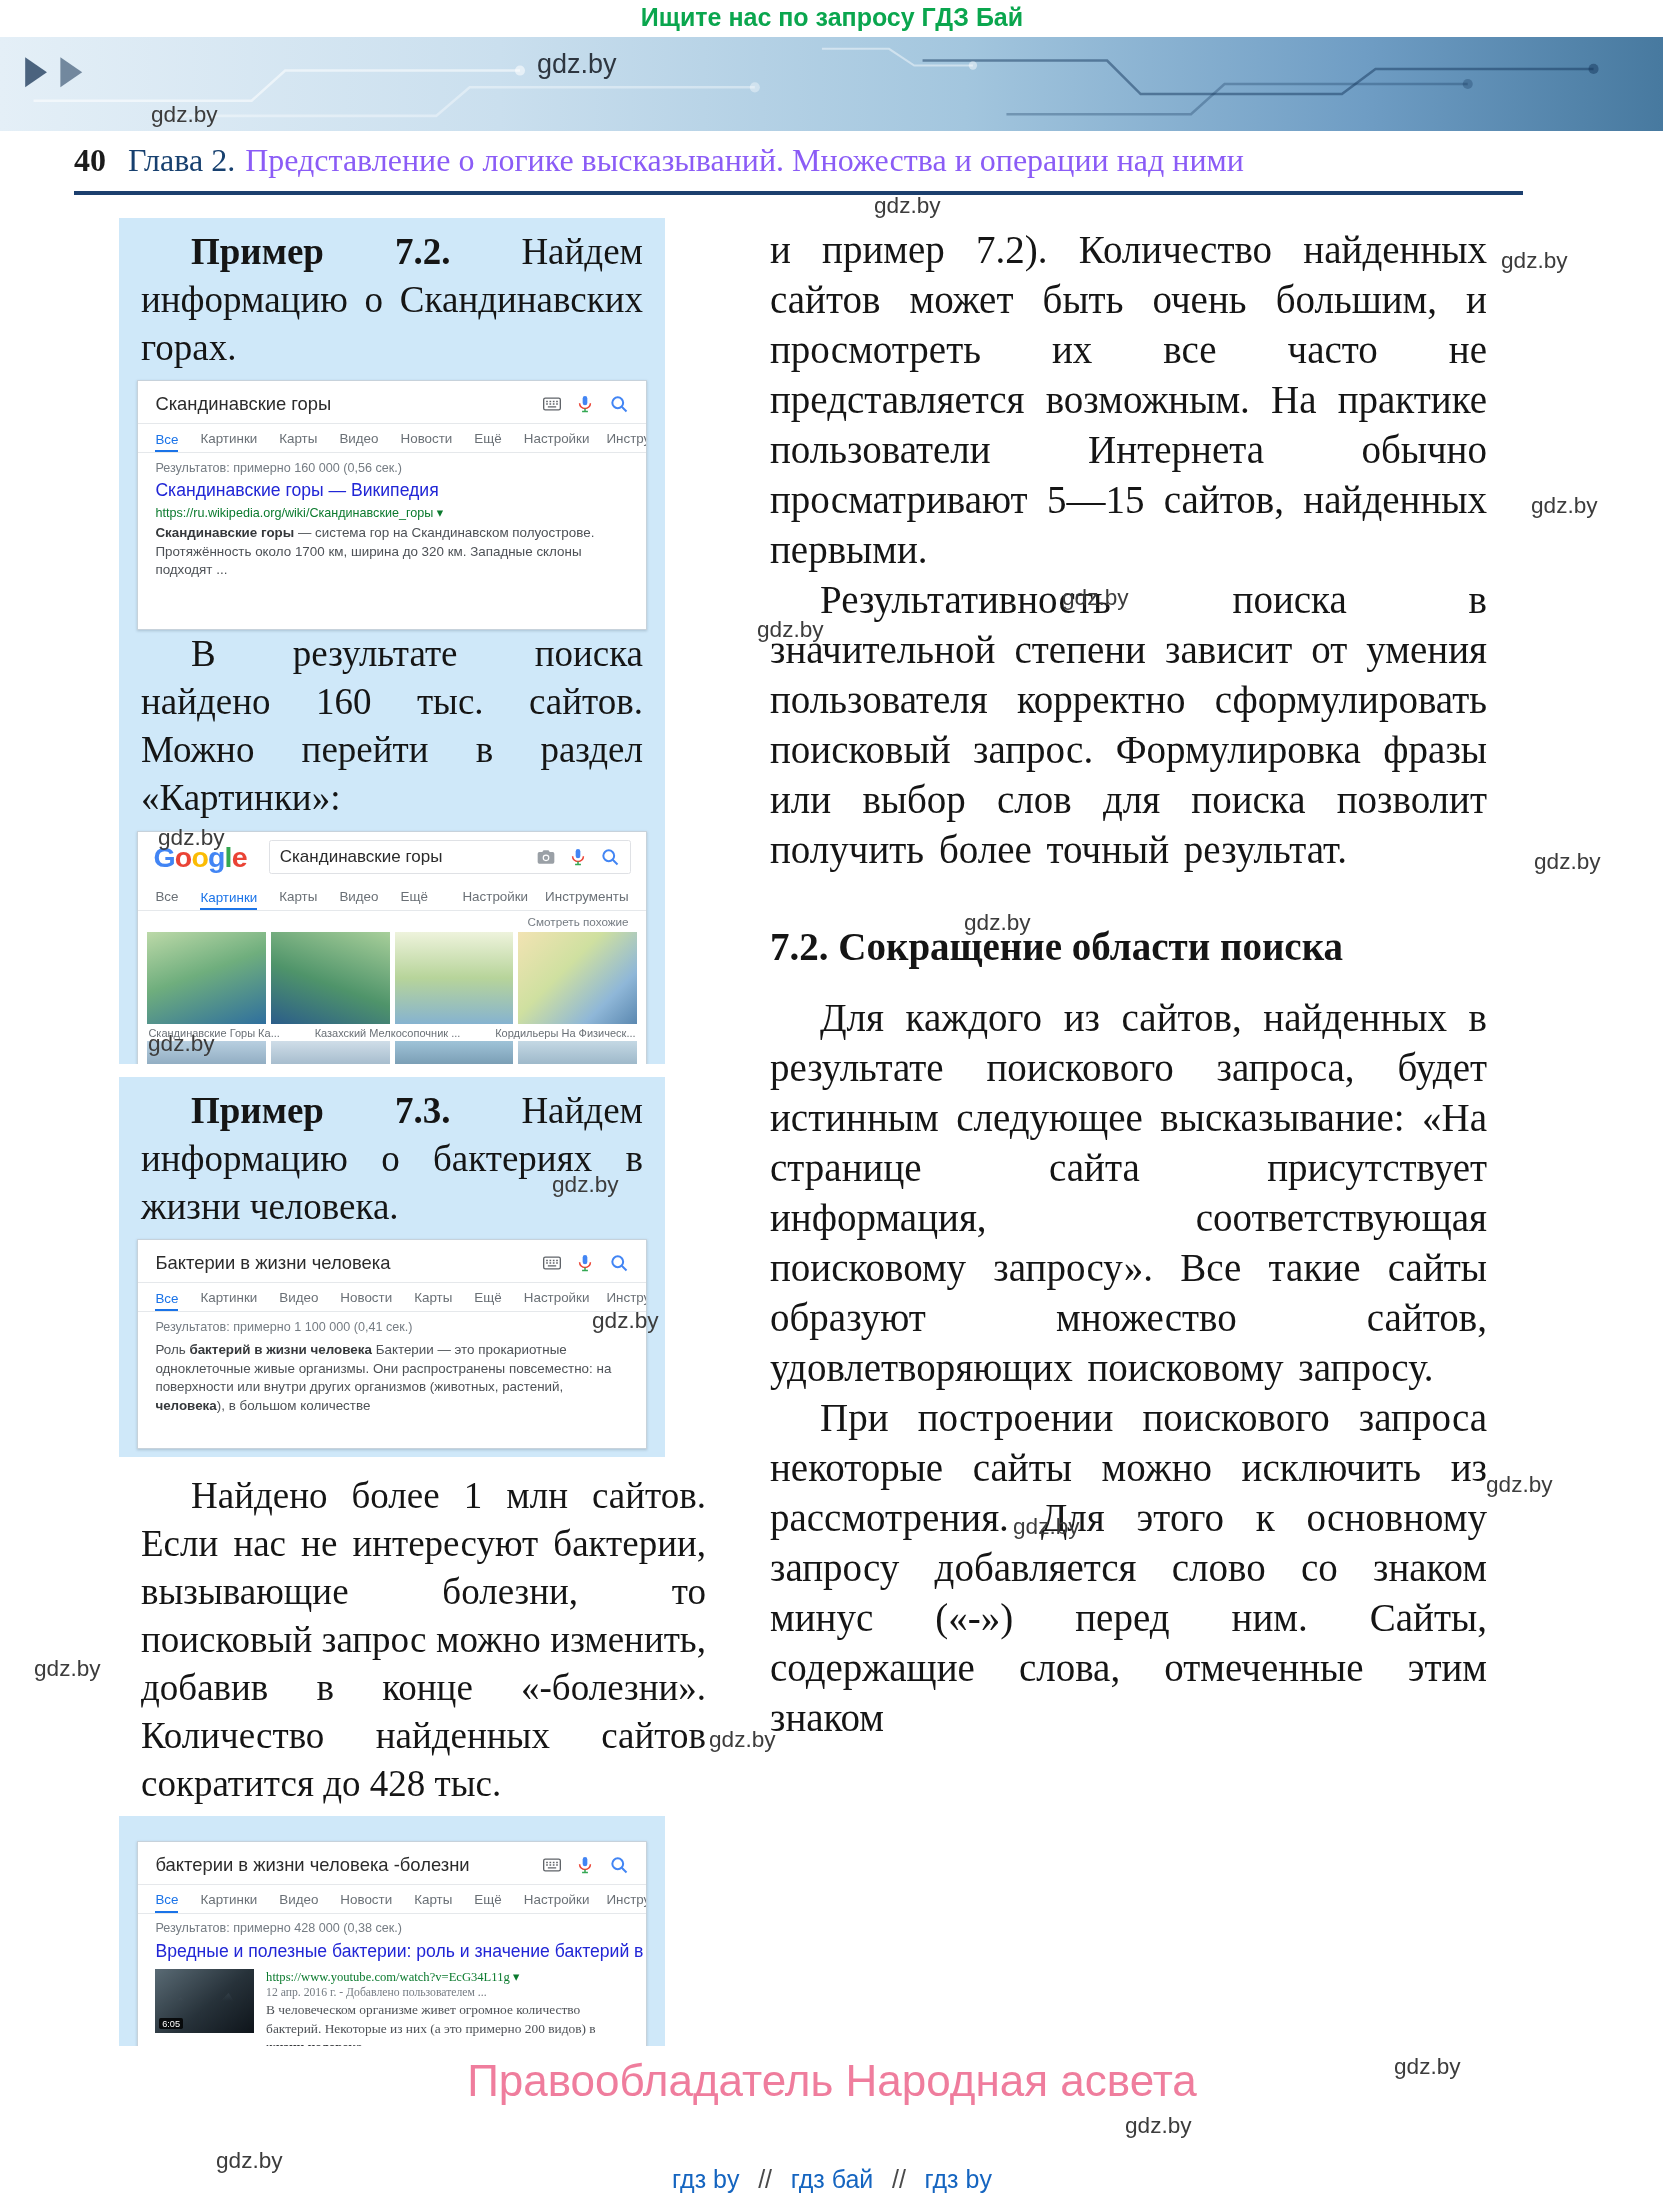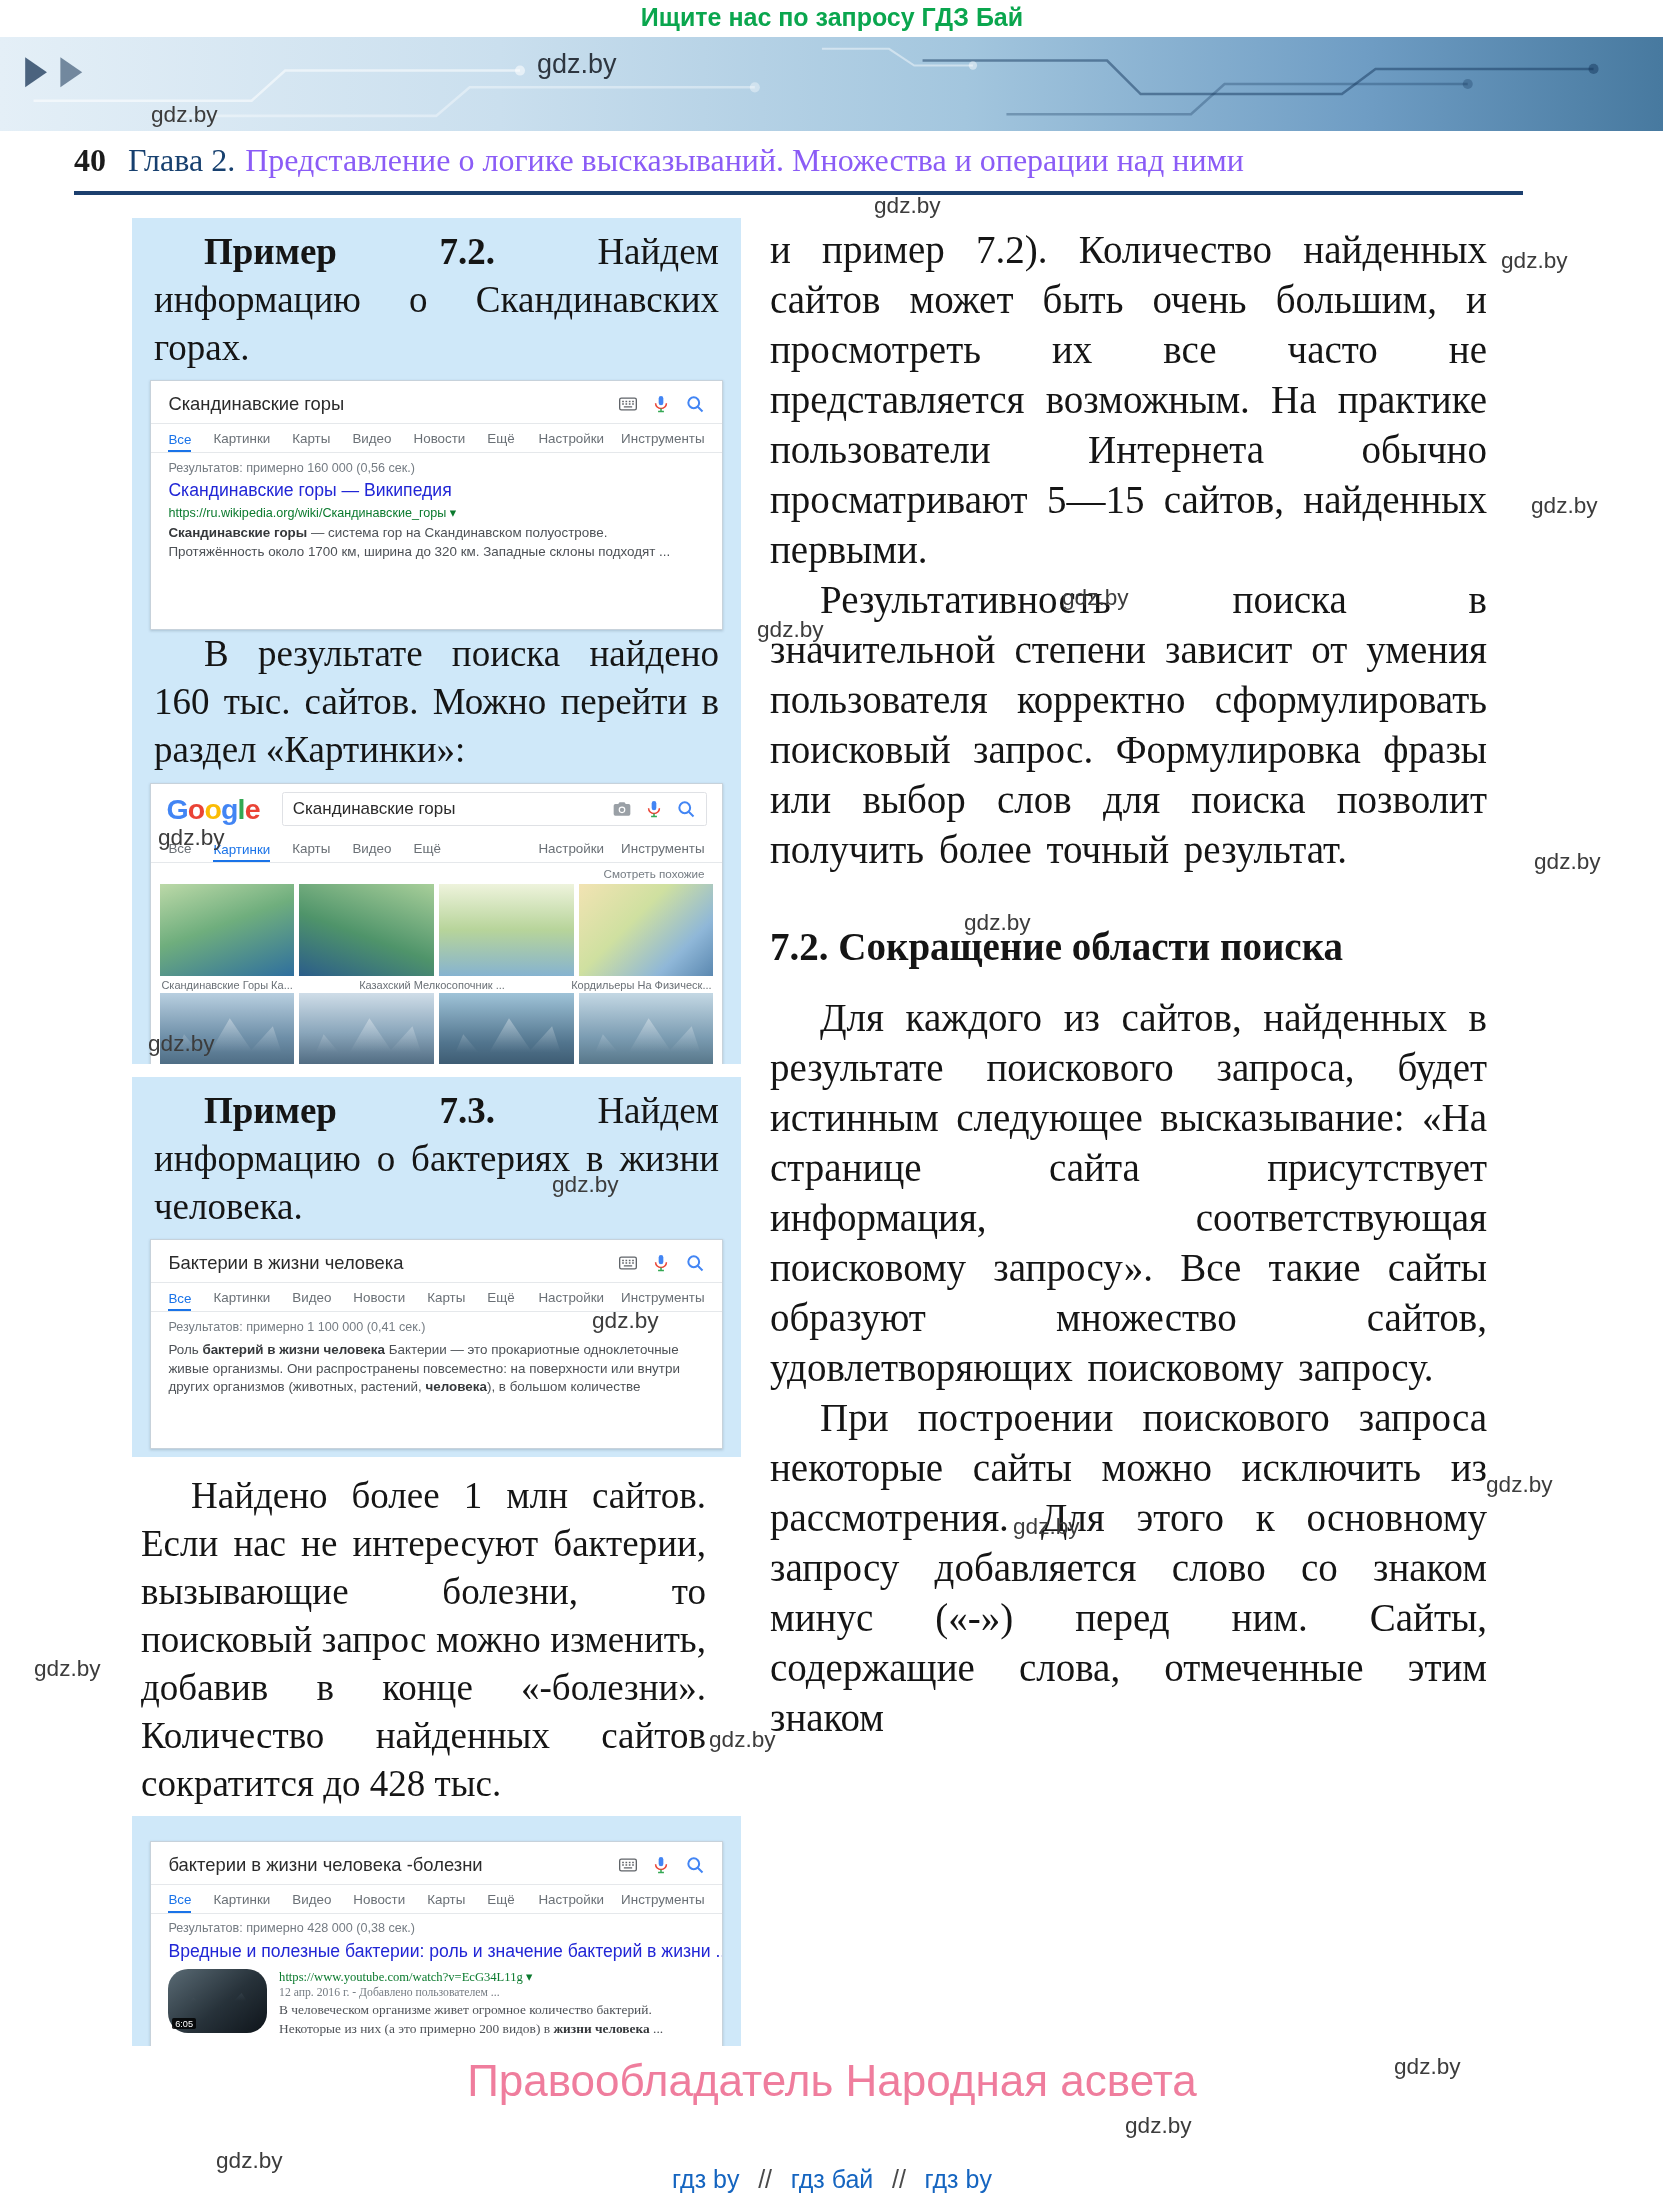--- a/index.html
+++ b/index.html
@@ -20,21 +20,21 @@
           background:linear-gradient(90deg,#e4eff7 0%,#cadfee 30%,#a3c6de 58%,#6f9dc4 82%,#47799f 100%);}
   .banner svg{position:absolute;inset:0;}
   
   .pagehead{position:absolute;top:141px;left:74px;width:1493px;z-index:3;
             font-size:32px;line-height:39px;white-space:nowrap;}
   .pagehead .num{font-weight:700;color:#1b1b1b;margin-right:22px;}
   .pagehead .chlabel{color:#17406f;margin-right:10px;}
   .pagehead .chtitle{font-weight:400;color:#8b5cf6;text-align:center;}
   .headrule{position:absolute;top:191px;left:74px;width:1449px;height:4.2px;background:#1c3f6e;}
   
-  .panel{position:absolute;left:132px;width:609px;background:#cfe8f9;overflow:hidden;}
+  .panel{position:absolute;left:119px;width:546px;background:#cfe8f9;overflow:hidden;}
   #panel1{top:218px;height:846px;}
   #panel2{top:1077px;height:380px;}
   #panel3{top:1816px;height:230px;}
   .whiteblock{position:absolute;left:119px;top:1472px;width:609px;}
   .ltext{font-size:37px;line-height:48px;text-align:justify;text-indent:50px;
          margin:0;padding:0 22px;hyphens:auto;}
   .panel .ltext:first-child{padding-top:10px;}
   .exlabel{font-weight:700;}
   #rightcol{position:absolute;left:770px;top:225px;width:717px;}
   .rtext{font-size:39px;line-height:50px;text-align:justify;text-indent:50px;
@@ -84,21 +84,21 @@
   .t5{background:linear-gradient(180deg,#b8cfe0 0%,#6e8fa8 45%,#2e4a60 100%);}
   .t6{background:linear-gradient(180deg,#cfdde8 0%,#8aa6bb 40%,#1f3950 100%);}
   .t7{background:linear-gradient(180deg,#9fc3d8 0%,#52758e 50%,#243c50 100%);}
   .t8{background:linear-gradient(180deg,#c4d8e4 0%,#7b9cb2 45%,#32505f 100%);}
   .caprow{display:flex;justify-content:space-between;gap:8.4px;padding:3.4px 10px 1.7px;
           font-size:11px;color:#6a7076;}
   .caprow span{max-width:32%;overflow:hidden;text-overflow:ellipsis;white-space:nowrap;}
   
   .vrow{display:flex;gap:11.7px;padding:6.7px 17px 8.4px;}
   .vthumb{width:99px;height:64px;flex:none;position:relative;
-          background:linear-gradient(140deg,#5a6b75 0%,#27323a 55%,#0e141a 100%);border-radius:20px;}
+          background:linear-gradient(140deg,#5a6b75 0%,#27323a 55%,#0e141a 100%);}
   .vthumb::after{content:"";position:absolute;inset:0;
      background:linear-gradient(180deg,rgba(180,210,230,.35),rgba(0,0,0,0) 50%);
      clip-path:polygon(0 100%,25% 45%,50% 75%,74% 38%,100% 100%);}
   .vdur{position:absolute;left:3.4px;bottom:3.4px;z-index:2;background:rgba(0,0,0,.82);
         color:#fff;font-size:9.2px;padding:0.8px 3.4px;border-radius:1.7px;}
   .vtext{flex:1;min-width:0;font-family:Liberation Serif, serif;}
   .vtext .gs-url{padding:0 0 1.7px;}
   .vtext .vmeta{font-size:11.7px;color:#757c83;padding-bottom:1.7px;}
   .vtext .gs-snip{padding:0;}
   

